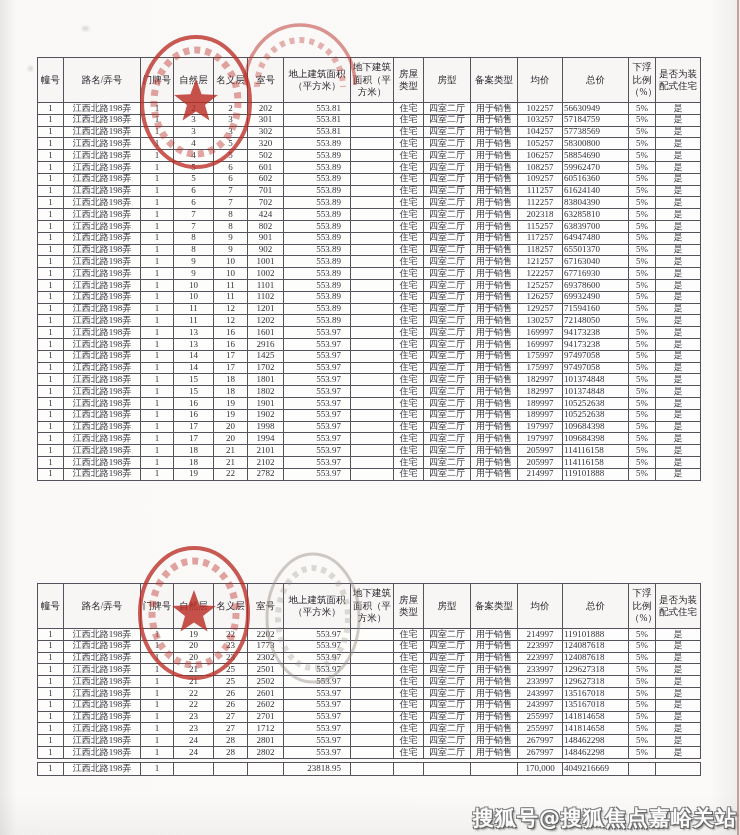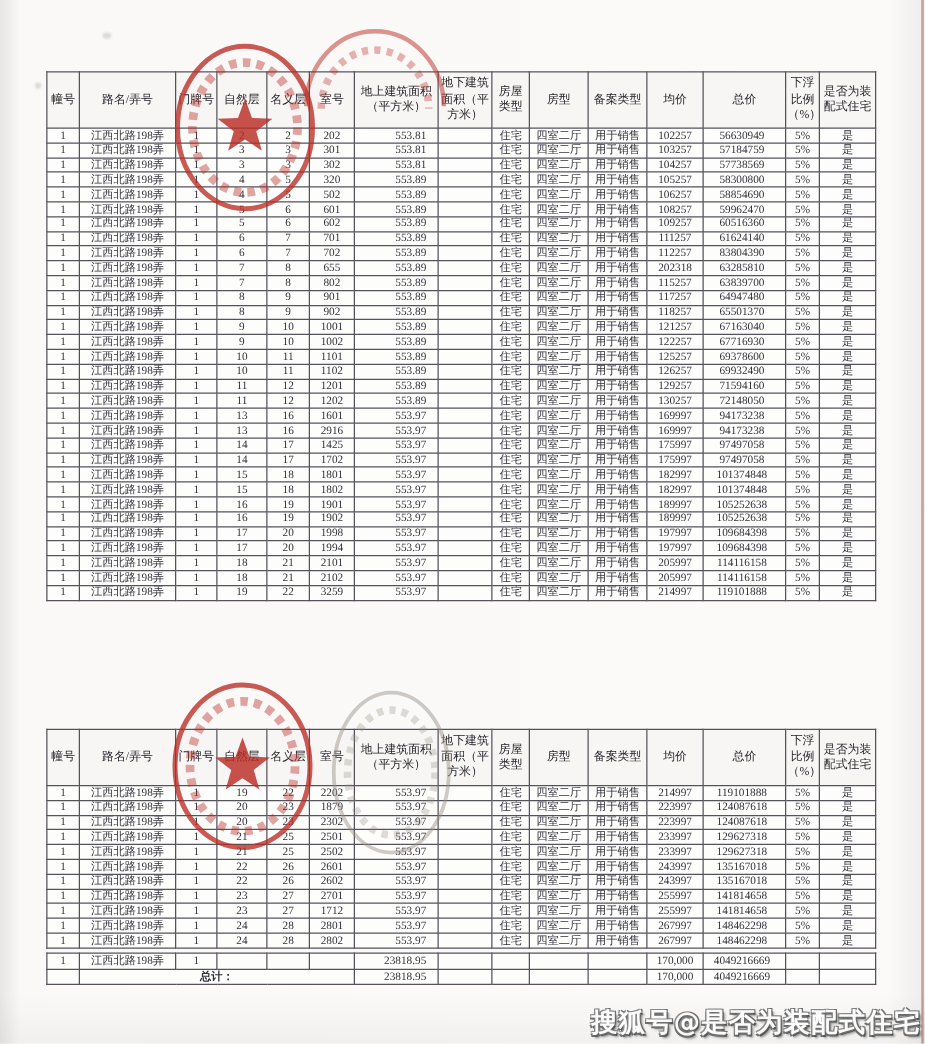--- a/index.html
+++ b/index.html
@@ -24,21 +24,21 @@
     font-weight:normal;font-size:9.5px;line-height:1.3;color:#26242b;
     padding:2px 1px;height:40px;text-align:center;word-break:break-all;vertical-align:middle;
     background:rgba(246,244,241,.8);
   }
   td{
     height:10.8px;font-size:9px;line-height:1.05;padding:0 1px;margin:0;
     text-align:center;color:#33313a;white-space:nowrap;vertical-align:middle;
   }
   #t3 td{height:11.6px;}
   td.col-area{text-align:right;padding-right:9px;}
-  td.col-total{text-align:center;padding-right:5px;}
+  td.col-total{text-align:left;padding-right:5px;}
   td.cell-merged{text-align:center;font-weight:bold;}
 
   .stamp{position:absolute;pointer-events:none;}
   .stamp svg{display:block;}
 
   .watermark{
     position:absolute;right:3px;bottom:3px;
     font-family:"DejaVu Sans","Liberation Sans",sans-serif;
     font-size:21px;font-weight:bold;letter-spacing:1px;color:#fcfcfc;
     text-shadow:-1px -1px 0 #8a8a8a,1px -1px 0 #6e6e6e,-1px 1px 0 #6e6e6e,
@@ -241,21 +241,21 @@
         <td class="col-total">83804390</td>
         <td>5%</td>
         <td>是</td>
       </tr>
       <tr>
         <td>1</td>
         <td>江西北路198弄</td>
         <td>1</td>
         <td>7</td>
         <td>8</td>
-        <td>655</td>
+        <td>424</td>
         <td class="col-area">553.89</td>
         <td></td>
         <td>住宅</td>
         <td>四室二厅</td>
         <td>用于销售</td>
         <td>202318</td>
         <td class="col-total">63285810</td>
         <td>5%</td>
         <td>是</td>
       </tr>
@@ -615,21 +615,21 @@
         <td class="col-total">114116158</td>
         <td>5%</td>
         <td>是</td>
       </tr>
       <tr>
         <td>1</td>
         <td>江西北路198弄</td>
         <td>1</td>
         <td>19</td>
         <td>22</td>
-        <td>3259</td>
+        <td>2782</td>
         <td class="col-area">553.97</td>
         <td></td>
         <td>住宅</td>
         <td>四室二厅</td>
         <td>用于销售</td>
         <td>214997</td>
         <td class="col-total">119101888</td>
         <td>5%</td>
         <td>是</td>
       </tr>
@@ -689,21 +689,21 @@
         <td class="col-total">119101888</td>
         <td>5%</td>
         <td>是</td>
       </tr>
       <tr>
         <td>1</td>
         <td>江西北路198弄</td>
         <td>1</td>
         <td>20</td>
         <td>23</td>
-        <td>1879</td>
+        <td>1773</td>
         <td class="col-area">553.97</td>
         <td></td>
         <td>住宅</td>
         <td>四室二厅</td>
         <td>用于销售</td>
         <td>223997</td>
         <td class="col-total">124087618</td>
         <td>5%</td>
         <td>是</td>
       </tr>
@@ -891,33 +891,20 @@
         <td class="col-area">23818.95</td>
         <td></td>
         <td></td>
         <td></td>
         <td></td>
         <td>170,000</td>
         <td class="col-total">4049216669</td>
         <td></td>
         <td></td>
       </tr>
-      <tr>
-        <td></td>
-        <td colspan="5" class="cell-merged">总计：</td>
-        <td class="col-area">23818.95</td>
-        <td></td>
-        <td></td>
-        <td></td>
-        <td></td>
-        <td>170,000</td>
-        <td class="col-total">4049216669</td>
-        <td></td>
-        <td></td>
-      </tr>
     </tbody>
   </table>
 
 <div class="stamp" style="left:138px;top:32px;">
   <svg width="116" height="140" viewBox="0 0 116 140">
     <ellipse cx="58" cy="70" rx="54" ry="65" fill="none" stroke="rgba(186,44,36,.78)" stroke-width="4"></ellipse>
     <ellipse cx="58" cy="70" rx="42" ry="52" fill="none" stroke="rgba(186,44,36,.42)" stroke-width="7" stroke-dasharray="6 5"></ellipse>
     <path d="M58,47 L63.6,62.3 L79.9,62.9 L67,72.9 L71.5,88.6 L58,79.5 L44.5,88.6 L49,72.9 L36.1,62.9 L52.4,62.3 Z" fill="rgba(186,44,36,.82)"></path>
   </svg>
 </div>
@@ -940,13 +927,13 @@
 <div class="stamp" style="left:264px;top:551px;">
   <svg width="98" height="134" viewBox="0 0 98 134">
     <ellipse cx="49" cy="67" rx="46" ry="64" fill="none" stroke="rgba(150,140,130,.45)" stroke-width="3"></ellipse>
     <ellipse cx="49" cy="67" rx="35" ry="50" fill="none" stroke="rgba(150,140,130,.3)" stroke-width="6" stroke-dasharray="5 5"></ellipse>
   </svg>
 </div>
 
 <div class="edge-right-line"></div>
 <div class="edge-bottom-shade"></div>
 
-<div class="watermark">搜狐号@是否为装配式住宅</div>
+<div class="watermark">搜狐号@搜狐焦点嘉峪关站</div>
 
 </body></html>

